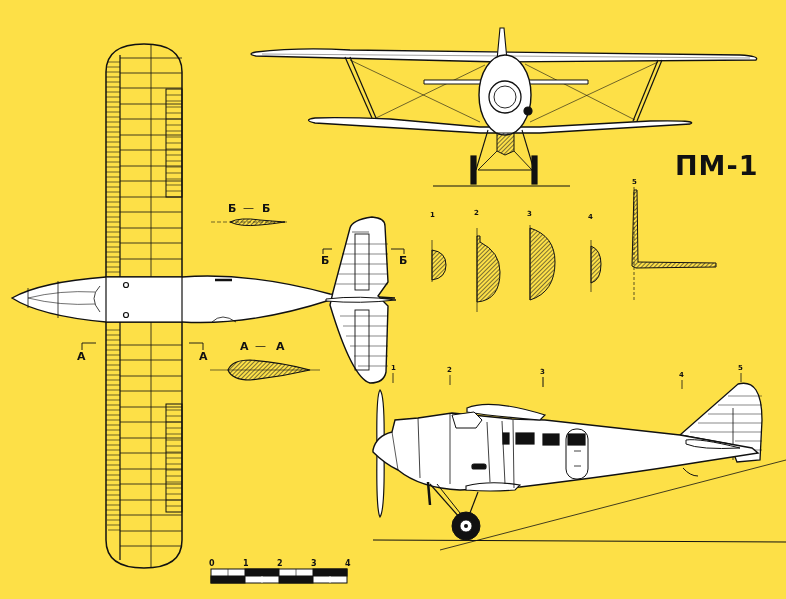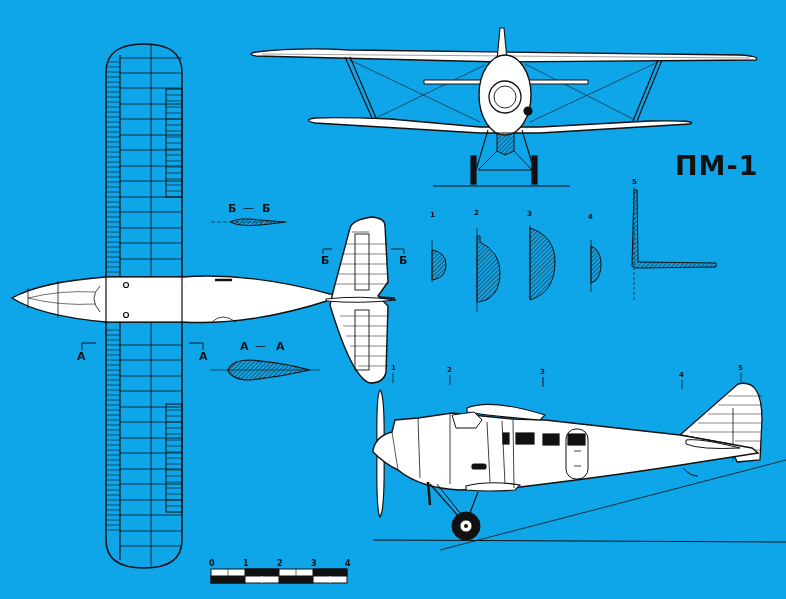--- a/index.html
+++ b/index.html
@@ -1,16 +1,16 @@
 <!DOCTYPE html>
 <html><head>
 <meta charset="utf-8">
 <style>
   html,body{margin:0;padding:0;background:#fff;}
-  #canvas{position:relative;width:786px;height:599px;background:#0ea5e9;overflow:hidden;font-family:"Liberation Sans",sans-serif;}
+  #canvas{position:relative;width:786px;height:599px;background:#fde047;overflow:hidden;font-family:"Liberation Sans",sans-serif;}
   svg{position:absolute;left:0;top:0;}
   .title{position:absolute;left:675px;top:150px;font-family:"DejaVu Sans",sans-serif;font-weight:bold;font-size:27px;color:#111;letter-spacing:1px;}
   .lbl{position:absolute;font-family:"DejaVu Sans",sans-serif;font-weight:bold;color:#111;}
   .sec-lbl{font-size:11px;}
   .st-lbl{font-size:7px;}
   .scale-lbl{font-size:8px;}
 </style>
 </head>
 <body>
 

